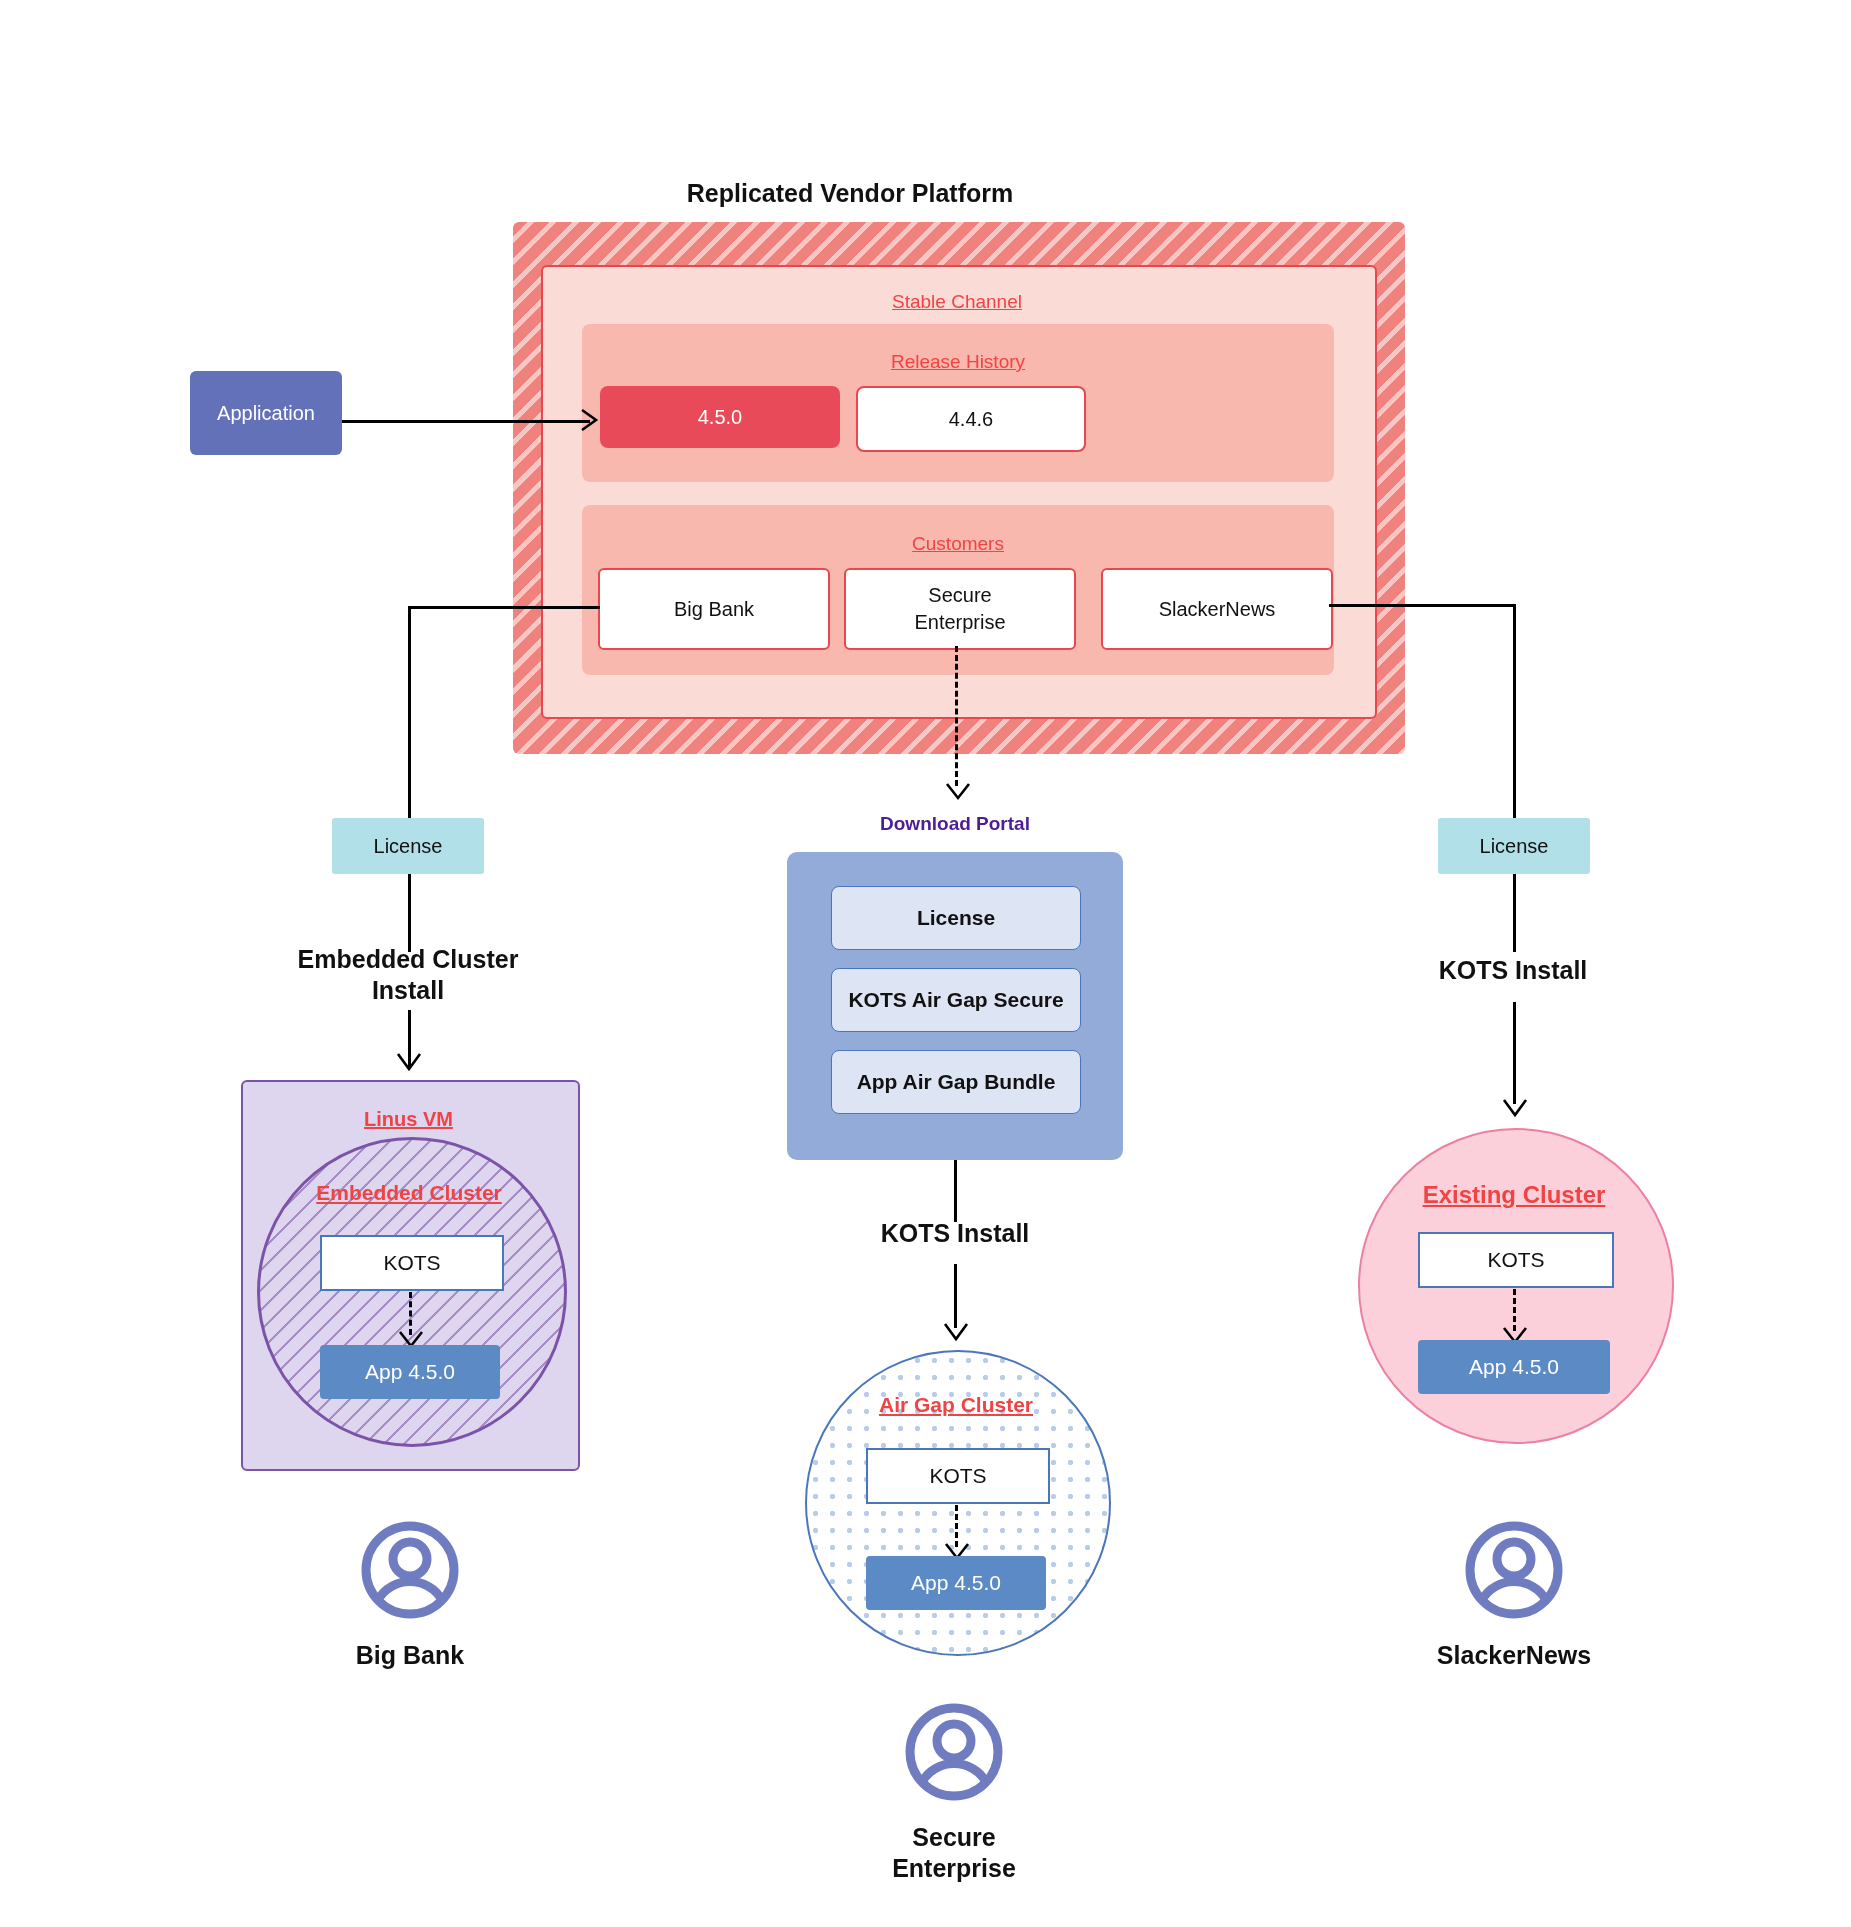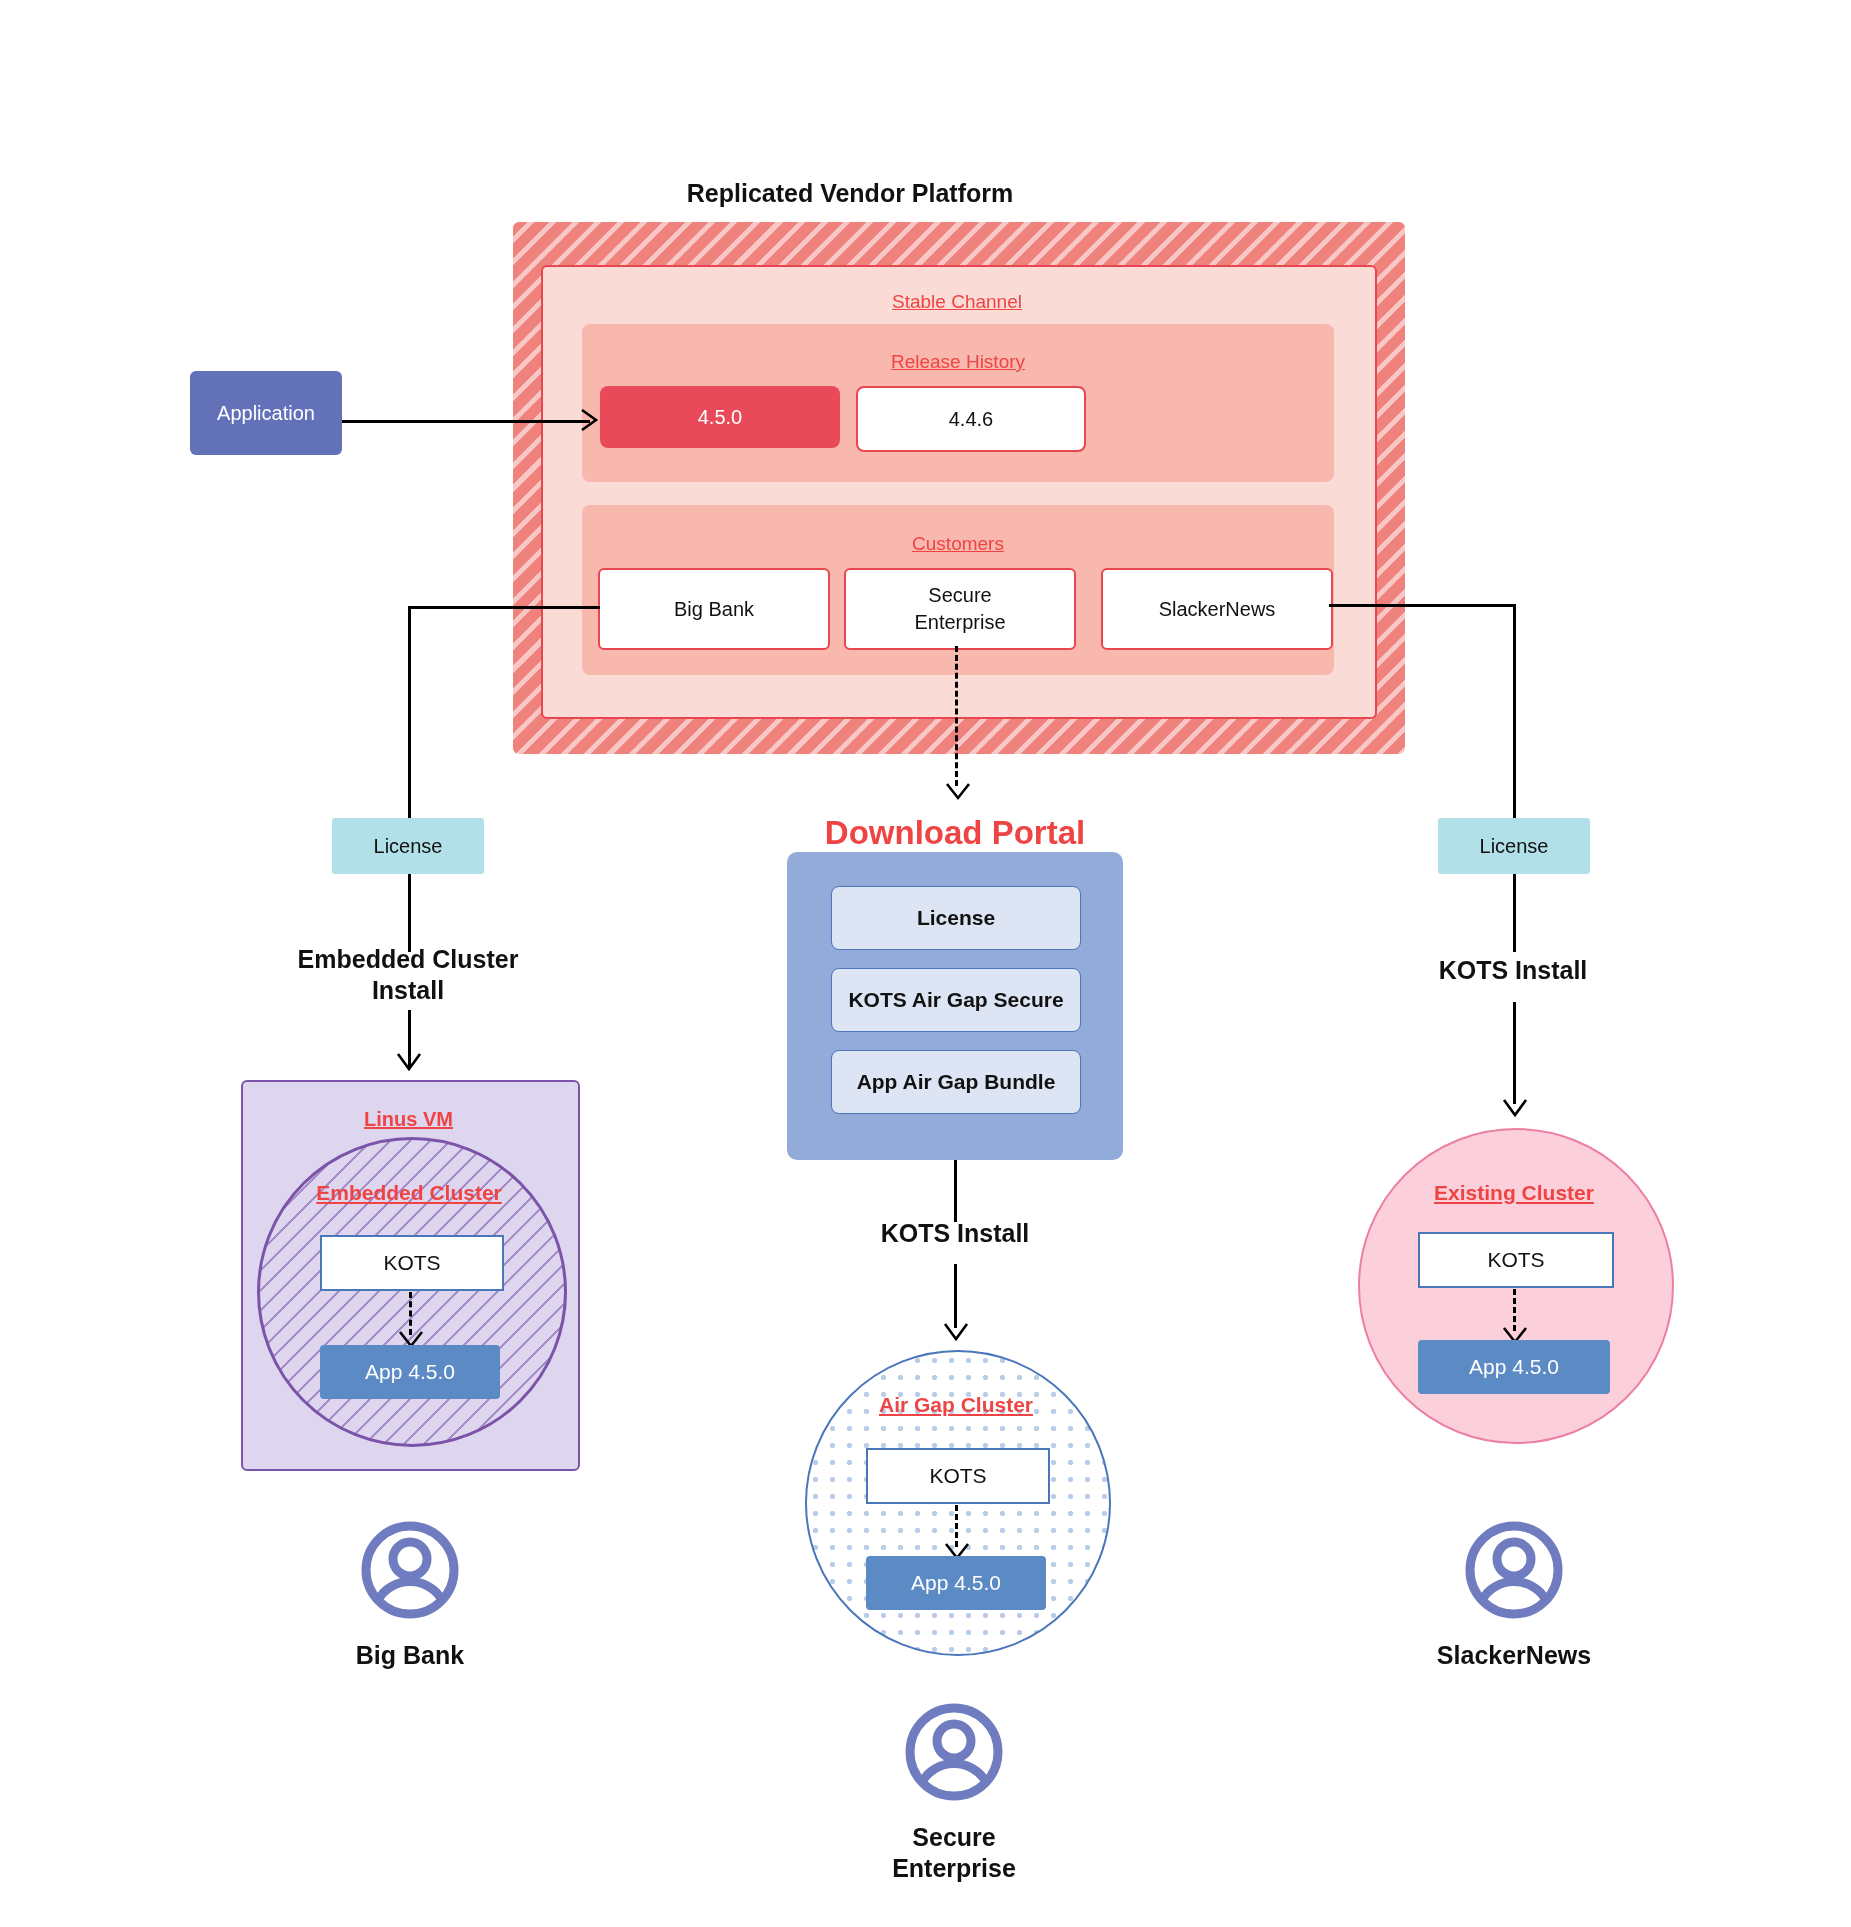--- a/index.html
+++ b/index.html
@@ -23,23 +23,23 @@
     white-space:pre-line;
   }
 
   
   .title-main{
     font-size:25px;
     font-weight:700;
     color:#111;
   }
   .title-sub{
-    font-size:33px;
+    font-size:19px;
     font-weight:700;
-    color:#ef4444;
+    color:#4c1d95;
   }
   .box-caption{
     font-size:19px;
     font-weight:400;
     color:#ef4444;
     text-decoration:underline;
   }
   .flow-label{
     font-size:25px;
     font-weight:700;
@@ -296,21 +296,21 @@
   <div class="abs vline" style="left:1513px;top:874px;height:78px;"></div>
 
   <div class="lbl flow-label" style="left:1363px;top:955px;width:300px;">KOTS Install</div>
 
   <div class="abs vline" style="left:1513px;top:1002px;height:102px;"></div>
   <svg class="arrow" style="left:1502px;top:1098px;width:26px;height:24px;">
     <path d="M2,2 L13,17 L24,2" fill="none" stroke="#000" stroke-width="2.6"></path>
   </svg>
 
   <div class="abs existing-circle" style="left:1358px;top:1128px;width:312px;height:312px;"></div>
-  <div class="lbl box-caption" style="left:1358px;top:1180px;width:312px;font-weight:700;font-size:21px;">Existing Cluster</div>
+  <div class="lbl box-caption" style="left:1358px;top:1180px;width:312px;font-weight:700;font-size:24px;">Existing Cluster</div>
 
   <div class="abs kots-box" style="left:1418px;top:1232px;width:192px;height:52px;">KOTS</div>
 
   <div class="abs dvline" style="left:1513px;top:1289px;height:42px;"></div>
   <svg class="arrow" style="left:1502px;top:1326px;width:26px;height:22px;">
     <path d="M2,2 L13,16 L24,2" fill="none" stroke="#000" stroke-width="2.6"></path>
   </svg>
 
   <div class="abs app-version-box" style="left:1418px;top:1340px;width:192px;height:54px;">App 4.5.0</div>
 

